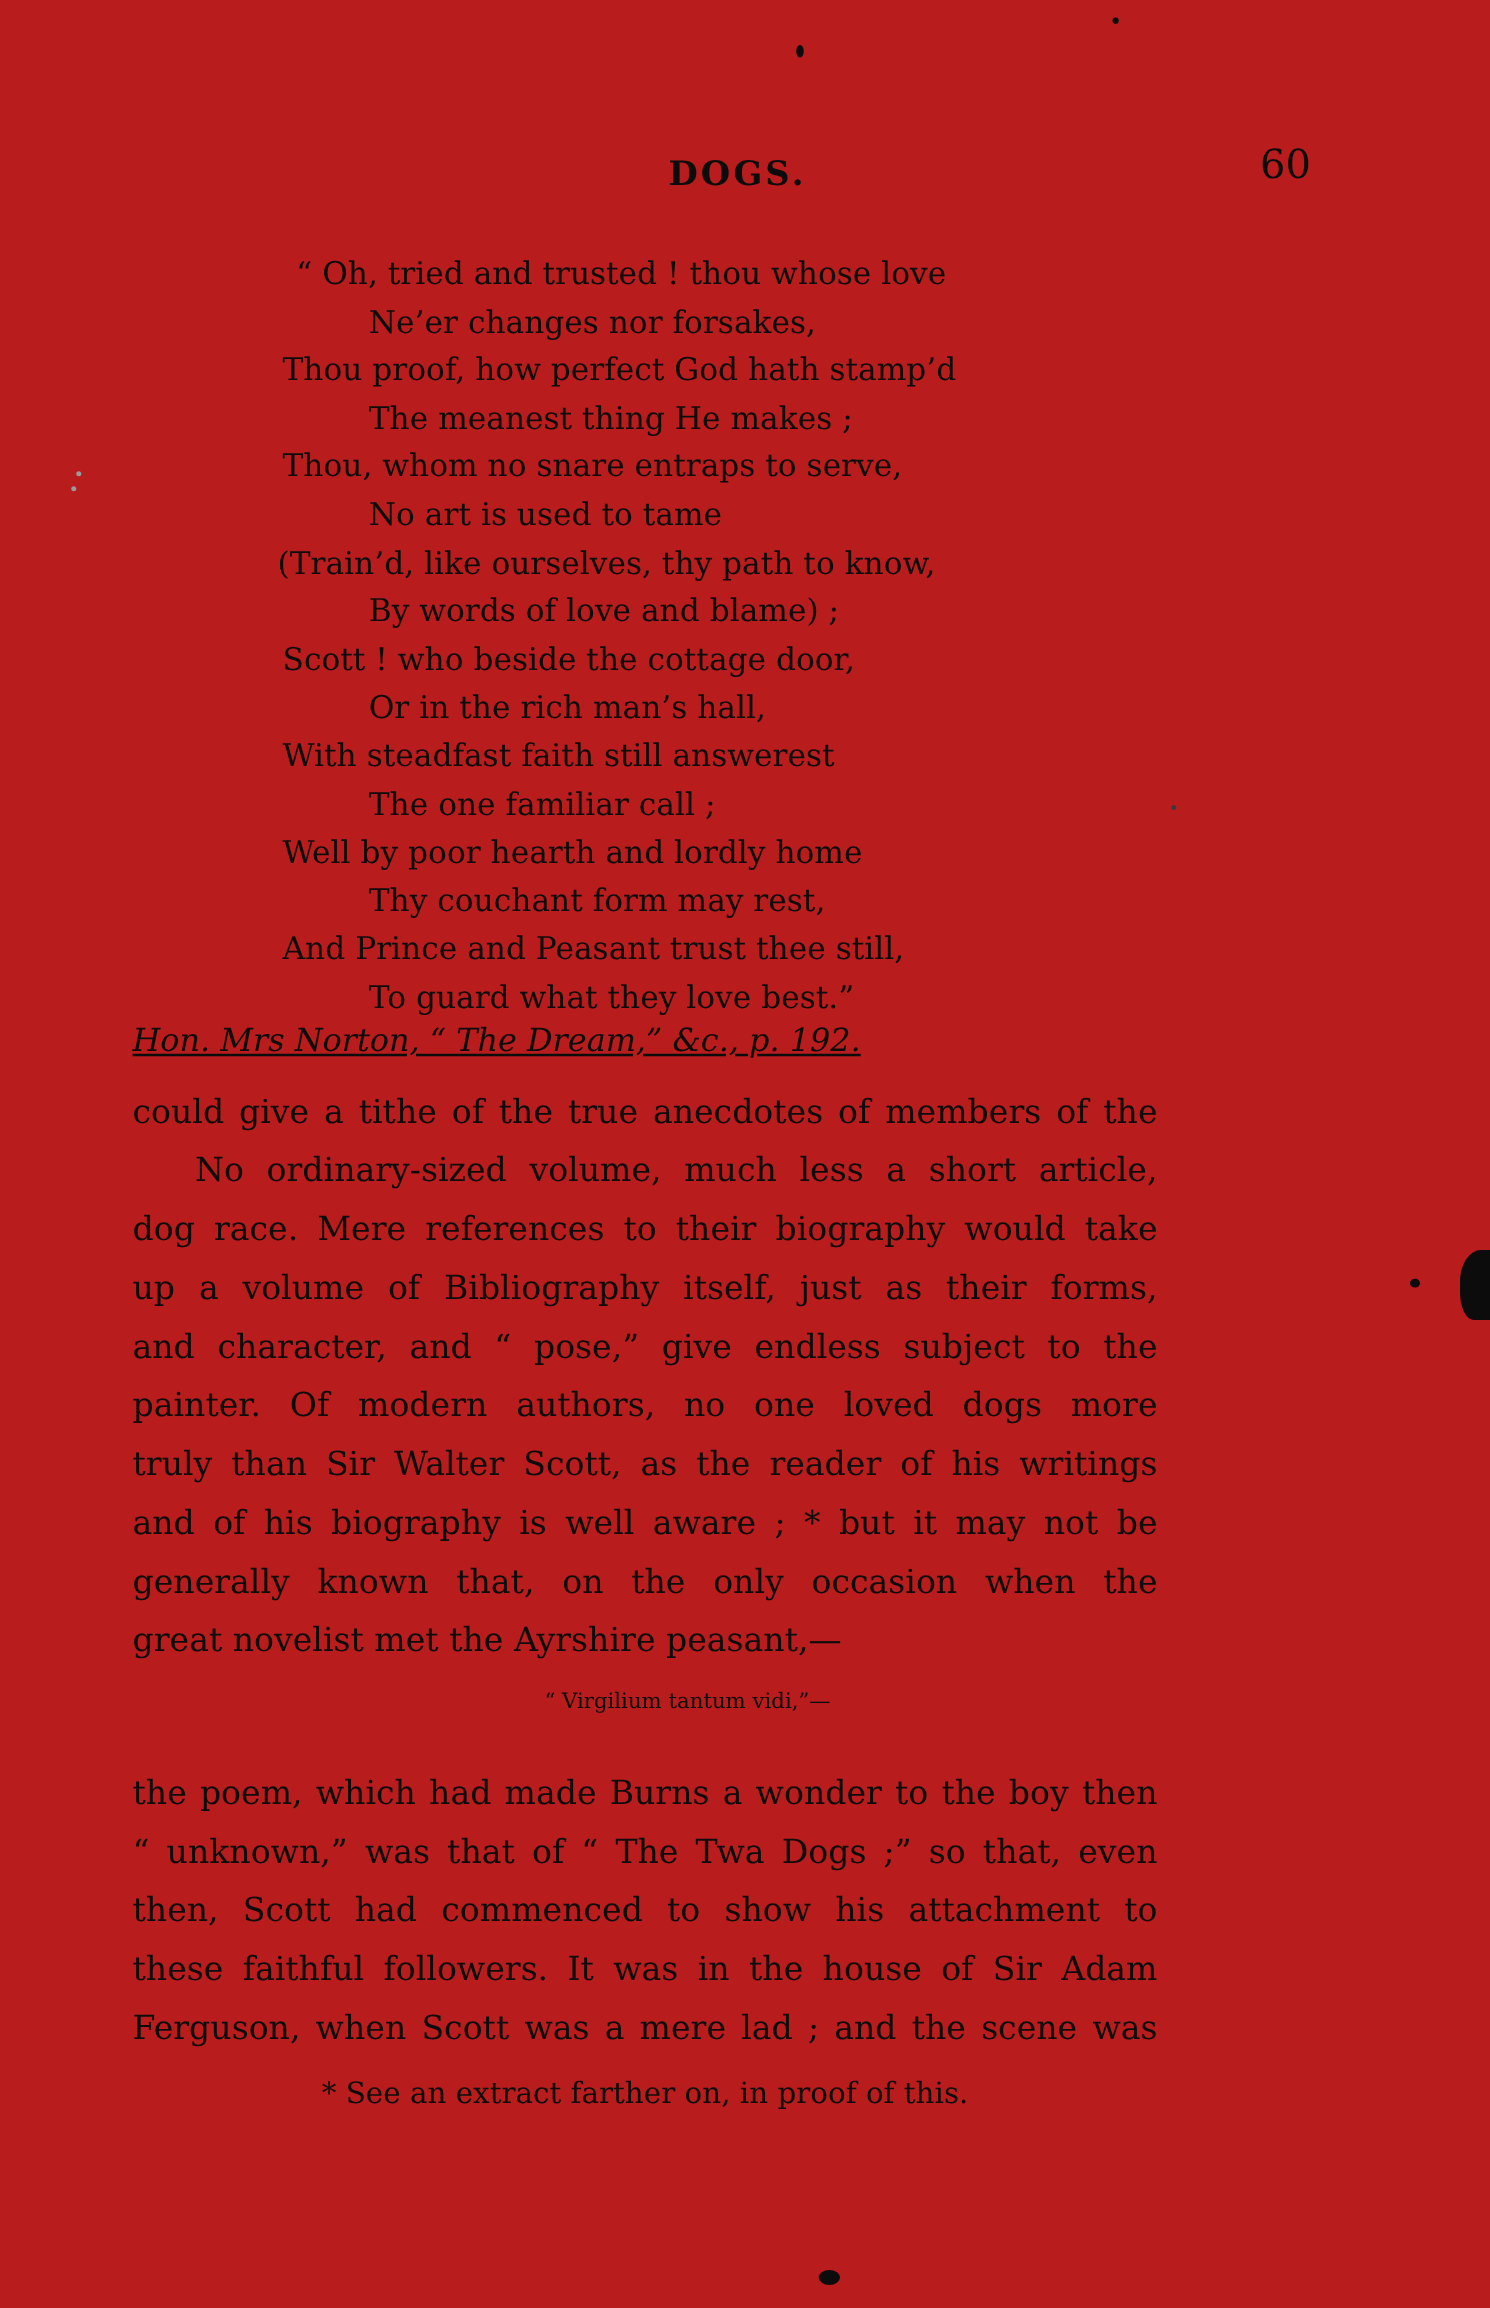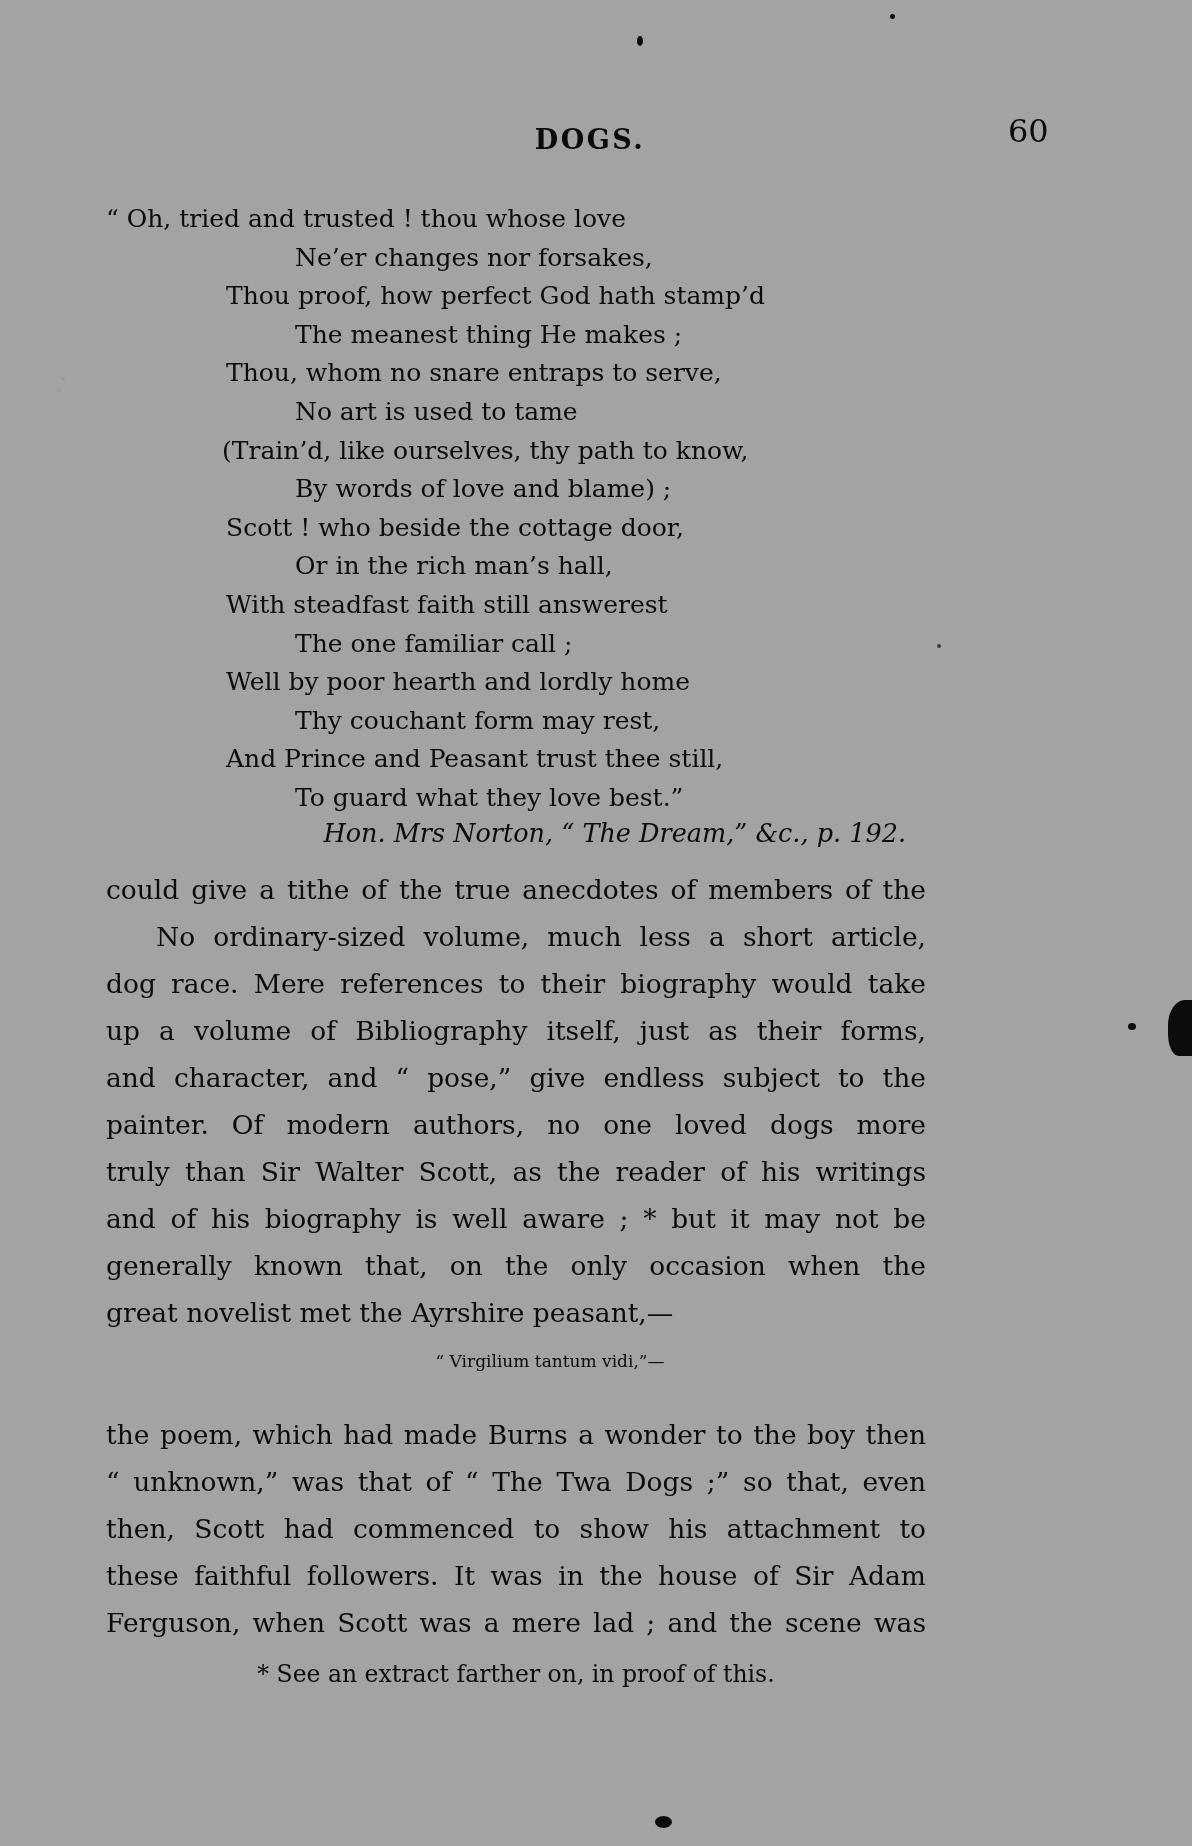--- a/index.html
+++ b/index.html
@@ -4,43 +4,43 @@
 <style>
   html,body{margin:0;padding:0;}
   body{
     width:1192px;height:1846px;
     background:#ffffff;
     font-family:"DejaVu Serif", serif;
     color:#0c0c0c;
     position:relative;
     overflow:hidden;
   }
-  .page{position:absolute;inset:0;background:#a3a3a3;}
+  .page{position:absolute;inset:0;background:#b91c1c;}
 
   .running-head{
     position:absolute;top:124px;left:190px;width:800px;
     text-align:center;font-size:27px;font-weight:bold;letter-spacing:2.5px;
   }
   .page-number{
     position:absolute;top:112px;left:1008px;
     font-size:32px;
   }
 
   .poem{
     position:absolute;top:200px;left:106px;width:830px;
     font-size:25px;line-height:38.6px;white-space:nowrap;
   }
-  .poem .pl-first{}
+  .poem .pl-first{margin-left:131px;}
   .poem .pl-a{margin-left:120px;}
   .poem .pl-b{margin-left:189px;}
   .poem .pl-paren{margin-left:116px;}
 
   .attribution{
     position:absolute;top:818px;left:106px;width:800px;
-    text-align:right;font-style:italic;font-size:25.5px;
+    text-align:left;font-style:italic;font-size:25.5px;text-decoration:underline;
   }
 
   .prose{
     position:absolute;left:106px;width:820px;
     font-size:26.5px;line-height:47px;
   }
   .para-1{top:866px;}
   .para-2{top:1411px;}
   .prose .line{
     text-align:justify;

